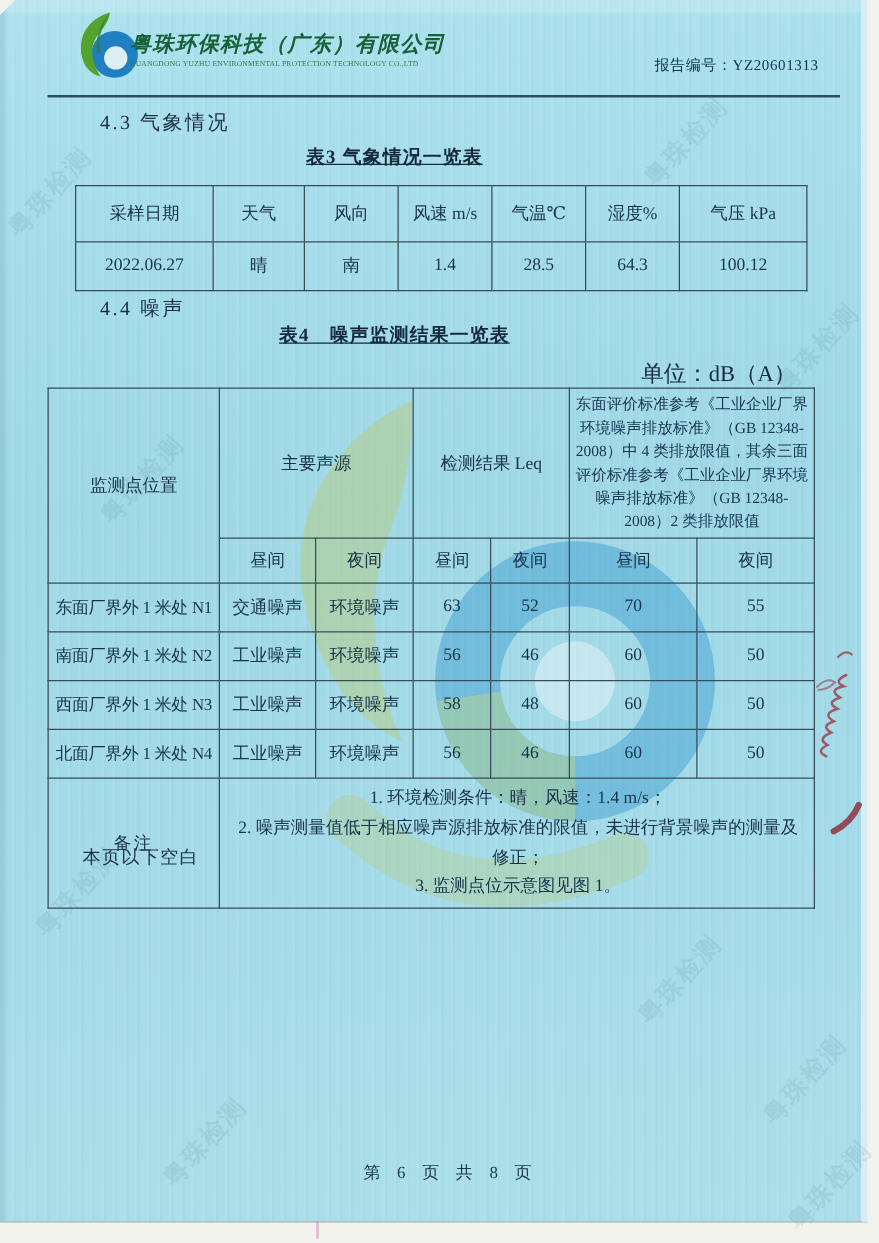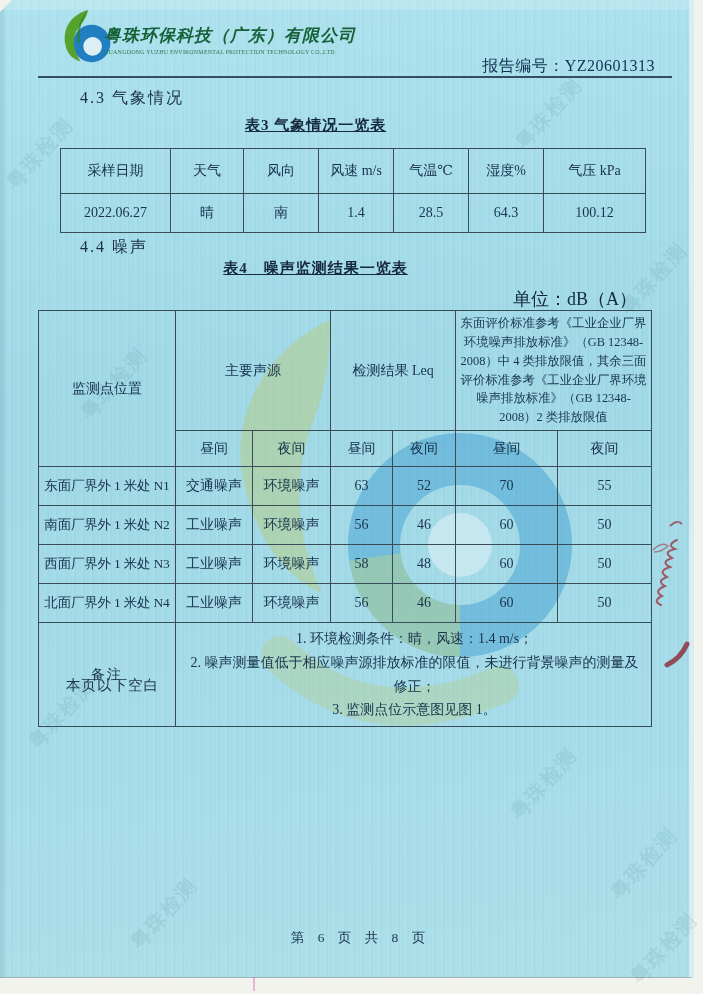--- a/index.html
+++ b/index.html
@@ -13,21 +13,21 @@
   .corner{position:absolute;left:0;top:0;width:0;height:0;border-top:12px solid #f3f3ed;border-right:12px solid transparent;}
   .leftshade{position:absolute;left:0;top:0;bottom:0;width:7px;background:linear-gradient(90deg,rgba(40,90,110,.14),transparent);}
   .pinktick{position:absolute;left:253px;top:977px;width:2px;height:14px;background:rgba(205,90,170,.4);}
 
   
   .logo{position:absolute;left:59px;top:8px;width:56px;height:58px;}
   .company{position:absolute;left:104px;top:24px;z-index:2;}
   .company .cn{font-size:17px;font-weight:bold;font-style:italic;color:#17613a;letter-spacing:1px;}
   .company .en{font-size:6px;color:#2e7d4f;letter-spacing:.2px;margin-top:2px;white-space:nowrap;}
   .hrule{position:absolute;left:38px;top:76px;width:634px;height:2px;background:#31505f;z-index:2;}
-  .report-no{position:absolute;right:34px;top:56px;font-size:16px;color:#103354;z-index:2;letter-spacing:.5px;margin-left:28px;}
+  .report-no{position:absolute;right:34px;top:44px;font-size:12px;color:#103354;z-index:2;letter-spacing:.5px;margin-left:28px;}
 
   
   .section-h{position:absolute;left:80px;font-size:16px;color:#1b2f42;letter-spacing:2px;z-index:2;}
   .h43{top:88px;} .h44{top:237px;}
   .tbl-title{position:absolute;left:0;width:631px;text-align:center;font-weight:bold;font-size:15px;color:#15293c;letter-spacing:1px;z-index:2;text-decoration:underline;}
   .t3title{top:116px;} .t4title{top:259px;}
   .unit{position:absolute;right:52px;top:287px;font-size:18px;color:#15293c;z-index:2;}
 
   
   table{border-collapse:collapse;table-layout:fixed;position:absolute;z-index:2;background:transparent;

